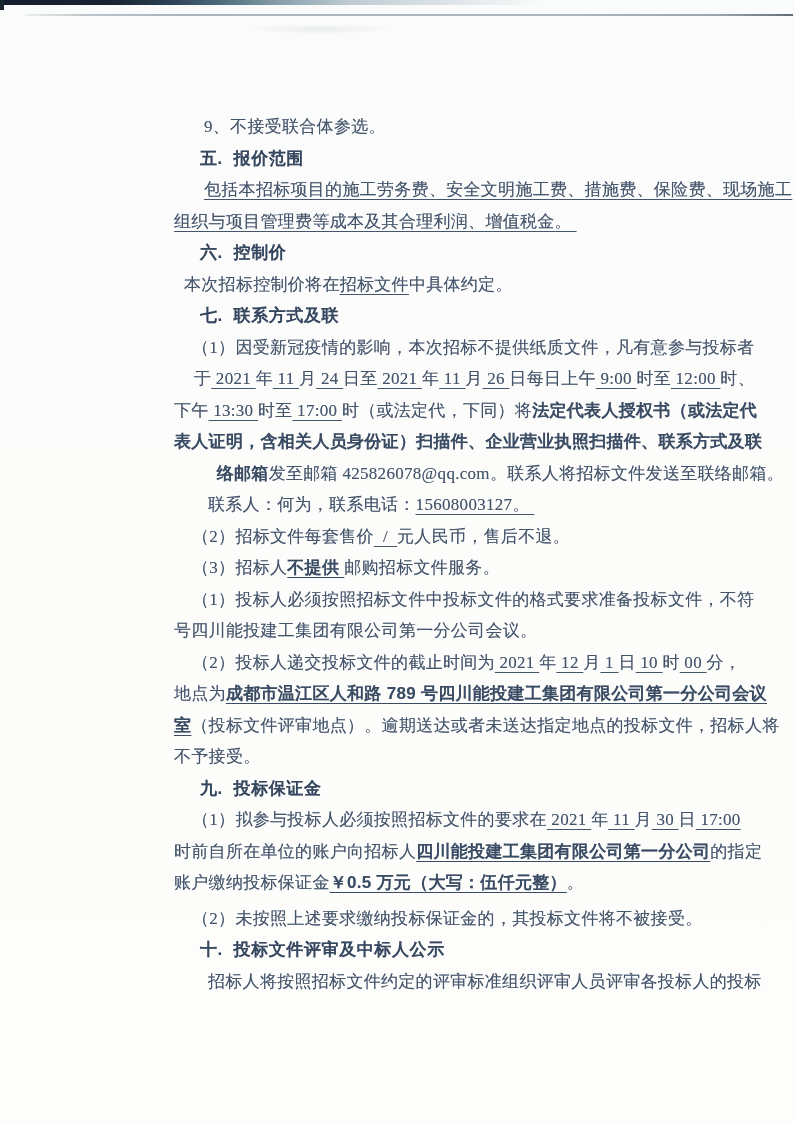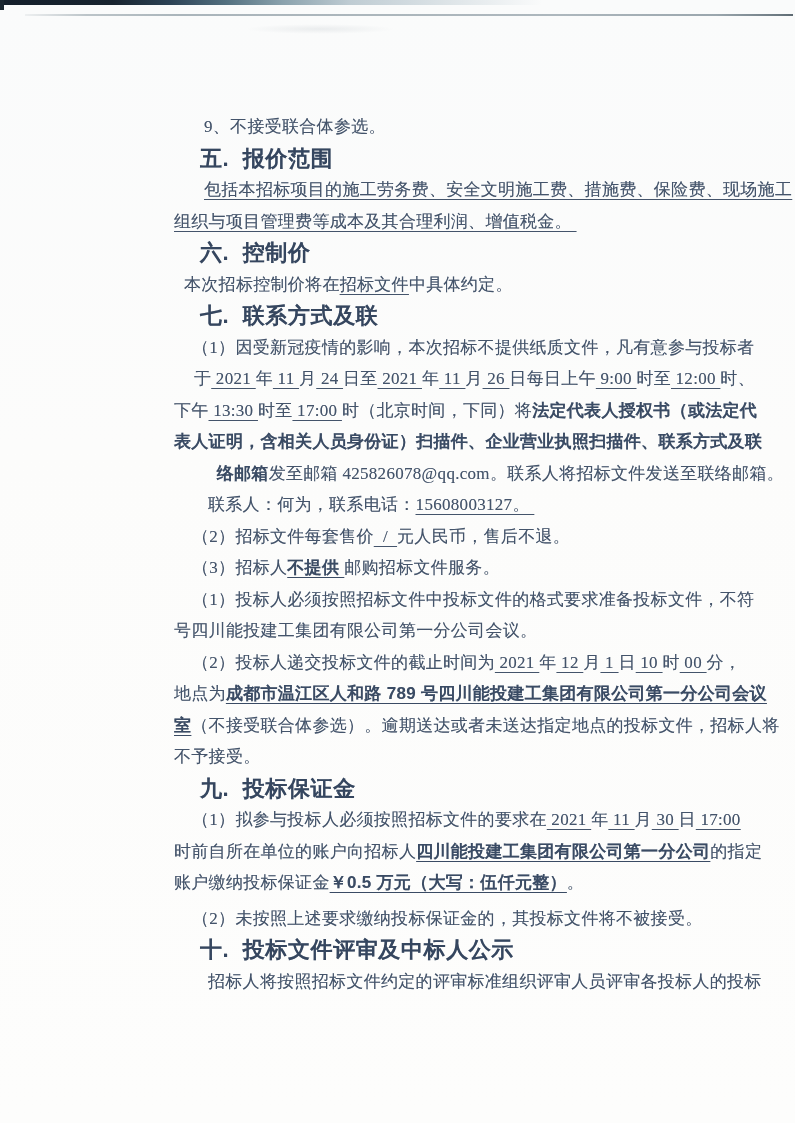--- a/index.html
+++ b/index.html
@@ -22,21 +22,21 @@
     background:radial-gradient(ellipse at center,rgba(148,158,166,0.16),rgba(148,158,166,0) 70%);
   }
   .content{position:absolute;left:138px;top:111px;width:610px;margin-left:36px;}
   .line{
     height:31.5px;line-height:31.5px;font-size:17px;color:#44546b;
     white-space:pre;letter-spacing:0.3px;
     text-shadow:0 0 0.5px rgba(68,84,107,0.45);
   }
   .heading{
     font-family:"Liberation Sans","DejaVu Sans",sans-serif;
-    font-weight:bold;color:#35465f;font-size:22px;letter-spacing:0.6px;
+    font-weight:bold;color:#35465f;font-size:17px;letter-spacing:0.6px;
   }
   .b{
     font-family:"Liberation Sans","DejaVu Sans",sans-serif;
     font-weight:bold;color:#3a4b64;
   }
   .u{
     text-decoration:underline;text-underline-offset:4px;text-decoration-thickness:1.3px;
   }
 </style>
 </head>
@@ -50,31 +50,31 @@
   <div class="content">
       <div class="line" style="padding-left: 30px;"><span>9、不接受联合体参选。</span></div>
       <div class="line heading" style="padding-left: 26px;"><span>五.  报价范围</span></div>
       <div class="line" style="padding-left: 30px;"><span class="u">包括本招标项目的施工劳务费、安全文明施工费、措施费、保险费、现场施工</span></div>
       <div class="line" style="padding-left: 0px;"><span class="u">组织与项目管理费等成本及其合理利润、增值税金。 </span></div>
       <div class="line heading" style="padding-left: 26px;"><span>六.  控制价</span></div>
       <div class="line" style="padding-left: 10px;"><span>本次招标控制价将在</span><span class="u">招标文件</span><span>中具体约定。</span></div>
       <div class="line heading" style="padding-left: 26px;"><span>七.  联系方式及联</span></div>
       <div class="line" style="padding-left: 18px;"><span>（1）因受新冠疫情的影响，本次招标不提供纸质文件，凡有意参与投标者</span></div>
       <div class="line" style="padding-left: 20px;"><span>于</span><span class="u"> 2021 </span><span>年</span><span class="u"> 11 </span><span>月</span><span class="u"> 24 </span><span>日至</span><span class="u"> 2021 </span><span>年</span><span class="u"> 11 </span><span>月</span><span class="u"> 26 </span><span>日每日上午</span><span class="u"> 9:00 </span><span>时至</span><span class="u"> 12:00 </span><span>时、</span></div>
-      <div class="line" style="padding-left: 0px;"><span>下午</span><span class="u"> 13:30 </span><span>时至</span><span class="u"> 17:00 </span><span>时（北京时间，下同）将</span><span class="b">法定代表人授权书（或法定代</span></div>
+      <div class="line" style="padding-left: 0px;"><span>下午</span><span class="u"> 13:30 </span><span>时至</span><span class="u"> 17:00 </span><span>时（或法定代，下同）将</span><span class="b">法定代表人授权书（或法定代</span></div>
       <div class="line" style="padding-left: 0px;"><span class="b">表人证明，含相关人员身份证）扫描件、企业营业执照扫描件、联系方式及联</span></div>
       <div class="line" style="padding-left: 0px; text-align: right;"><span class="b">络邮箱</span><span>发至邮箱 425826078@qq.com。联系人将招标文件发送至联络邮箱。</span></div>
       <div class="line" style="padding-left: 34px;"><span>联系人：何为，联系电话：</span><span class="u">15608003127。 </span></div>
       <div class="line" style="padding-left: 18px;"><span>（2）招标文件每套售价</span><span class="u">  /  </span><span>元人民币，售后不退。</span></div>
       <div class="line" style="padding-left: 18px;"><span>（3）招标人</span><span class="b u">不提供 </span><span>邮购招标文件服务。</span></div>
       <div class="line" style="padding-left: 18px;"><span>（1）投标人必须按照招标文件中投标文件的格式要求准备投标文件，不符</span></div>
       <div class="line" style="padding-left: 0px;"><span>号四川能投建工集团有限公司第一分公司会议。</span></div>
       <div class="line" style="padding-left: 18px;"><span>（2）投标人递交投标文件的截止时间为</span><span class="u"> 2021 </span><span>年</span><span class="u"> 12 </span><span>月</span><span class="u"> 1 </span><span>日</span><span class="u"> 10 </span><span>时</span><span class="u"> 00 </span><span>分，</span></div>
       <div class="line" style="padding-left: 0px;"><span>地点为</span><span class="b u">成都市温江区人和路 789 号四川能投建工集团有限公司第一分公司会议</span></div>
-      <div class="line" style="padding-left: 0px;"><span class="b u">室</span><span>（不接受联合体参选）。逾期送达或者未送达指定地点的投标文件，招标人将</span></div>
+      <div class="line" style="padding-left: 0px;"><span class="b u">室</span><span>（投标文件评审地点）。逾期送达或者未送达指定地点的投标文件，招标人将</span></div>
       <div class="line" style="padding-left: 0px;"><span>不予接受。</span></div>
       <div class="line heading" style="padding-left: 26px;"><span>九.  投标保证金</span></div>
       <div class="line" style="padding-left: 18px;"><span>（1）拟参与投标人必须按照招标文件的要求在</span><span class="u"> 2021 </span><span>年</span><span class="u"> 11 </span><span>月</span><span class="u"> 30 </span><span>日</span><span class="u"> 17:00</span></div>
       <div class="line" style="padding-left: 0px;"><span>时前自所在单位的账户向招标人</span><span class="b u">四川能投建工集团有限公司第一分公司</span><span>的指定</span></div>
       <div class="line" style="padding-left: 0px;"><span>账户缴纳投标保证金</span><span class="b u">￥0.5 万元（大写：伍仟元整）</span><span>。</span></div>
       <div class="line" style="padding-left: 18px; margin-top: 4px;"><span>（2）未按照上述要求缴纳投标保证金的，其投标文件将不被接受。</span></div>
       <div class="line heading" style="padding-left: 26px;"><span>十.  投标文件评审及中标人公示</span></div>
       <div class="line" style="padding-left: 34px;"><span>招标人将按照招标文件约定的评审标准组织评审人员评审各投标人的投标</span></div>
     </div>
 </div>

